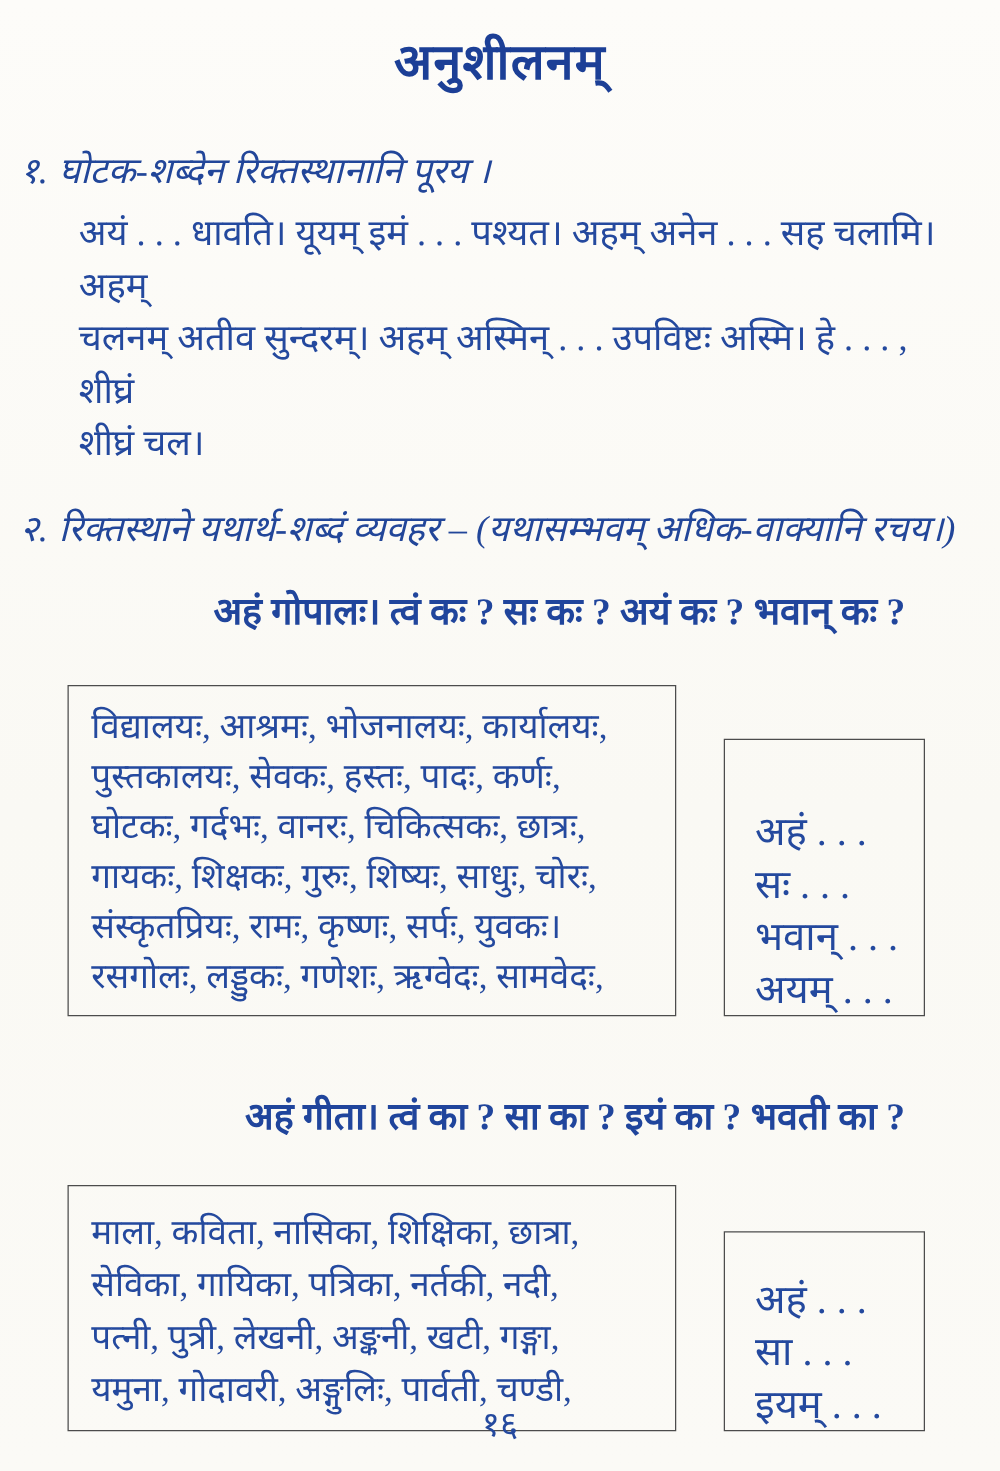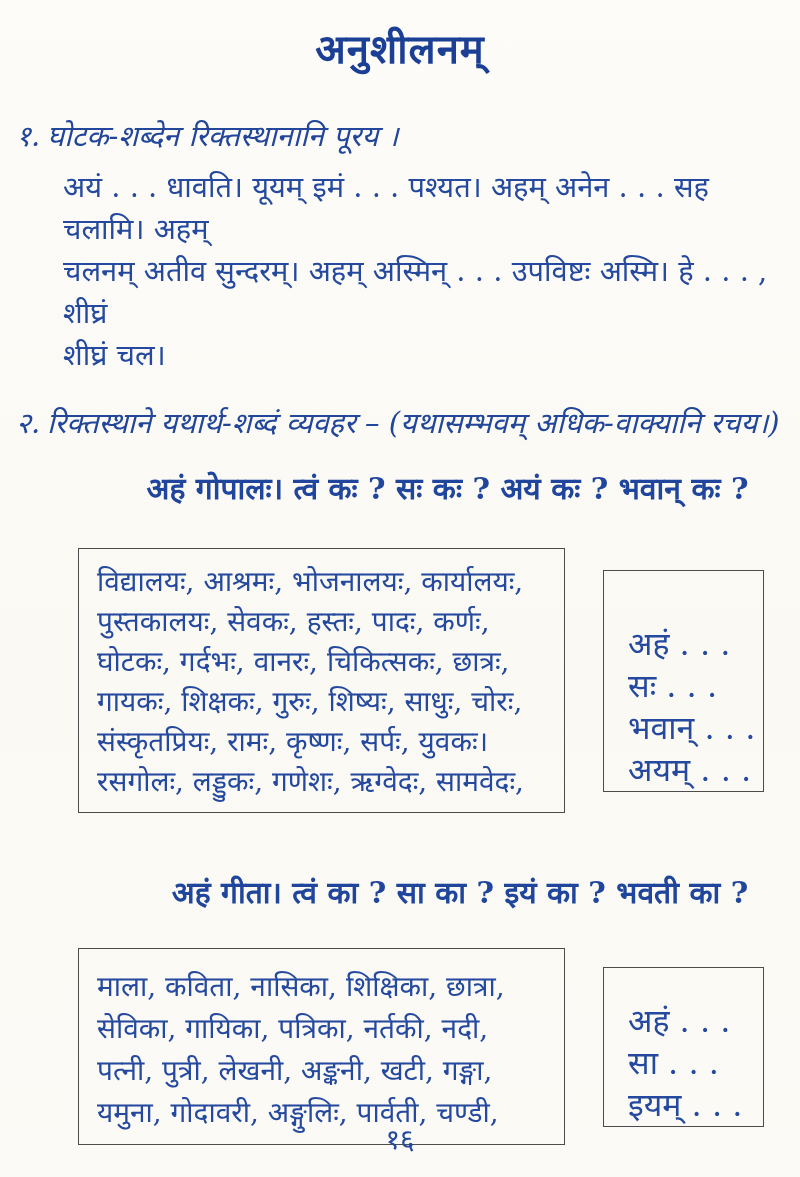--- a/index.html
+++ b/index.html
@@ -1,15 +1,15 @@
 <!DOCTYPE html>
 <html><head>
 <meta charset="utf-8">
 <style>
-  * { margin: 0; padding: 0; box-sizing: border-box; }
+  * { margin: 0; padding: 0; box-sizing: border-box; font-family: Liberation Serif, serif; }
   html, body { background: #e8e6e1; }
   .page {
     width: 800px; height: 1177px;
     margin: 0 auto;
     background: #fcfbf7;
     background-image: linear-gradient(180deg, #fdfcf9 0%, #faf9f4 55%, #fbfaf6 100%);
     font-family: "DejaVu Serif", serif;
     color: #24499e;
     position: relative;
     overflow: hidden;
@@ -45,23 +45,23 @@
   .subhead {
     font-size: 30px;
     font-weight: 700;
     color: #20459c;
     text-align: center;
   }
   .subhead-masc { margin: 26px 0 0 95px; }
   .subhead-fem  { margin: 58px 0 0 120px; }
   .boxrow {
     display: flex;
-    margin-left: 78px;
+    margin-left: 54px;
     gap: 38px;
-    align-items: center;
+    align-items: flex-end;
   }
   .boxrow-1 { margin-top: 40px; }
   .boxrow-2 { margin-top: 36px; }
   .wordbox {
     width: 487px;
     border: 1.5px solid #4c4c4c;
     padding: 13px 8px 10px 18px;
     font-size: 28px;
   }
   .boxrow-1 .wordbox .wline { line-height: 40px; }

